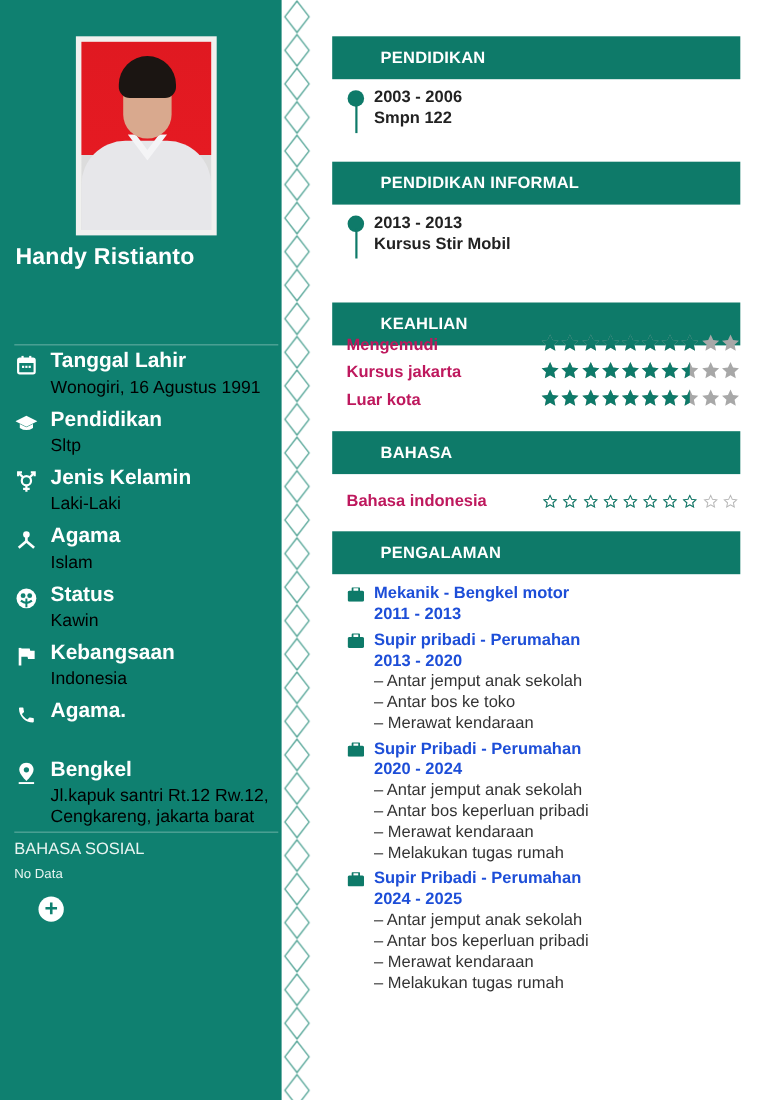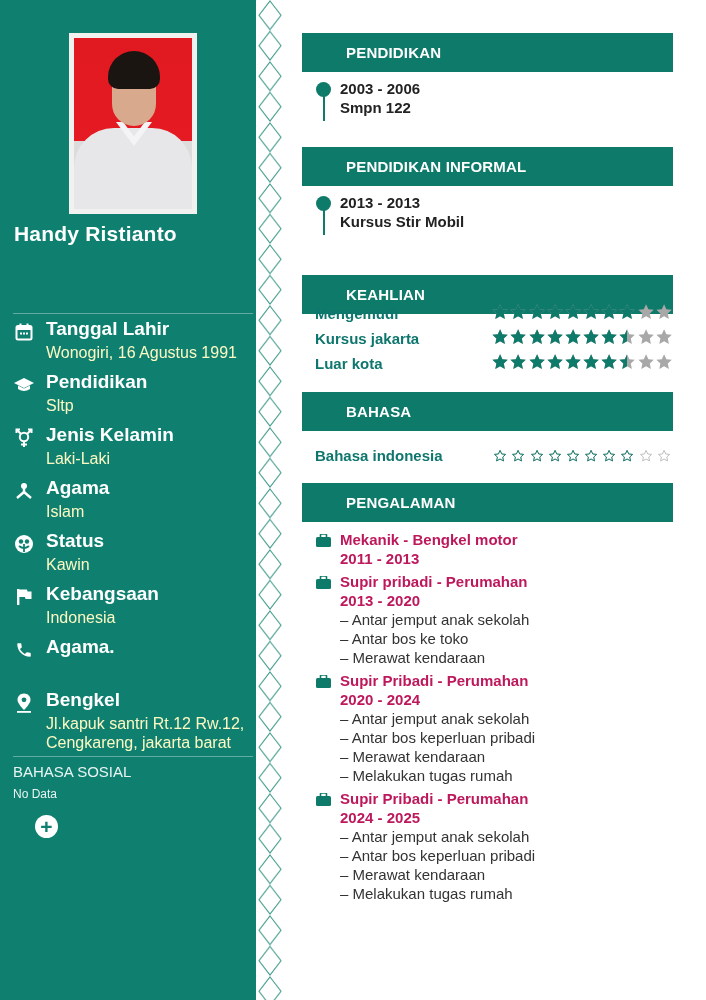--- a/index.html
+++ b/index.html
@@ -38,21 +38,21 @@
     position: absolute; left: 14px; top: 222px; font-size: 21px; font-weight: 700;
     color: #ffffff; letter-spacing: 0.2px;
   }
   .divider { position: absolute; left: 13px; width: 240px; height: 1px; background: rgba(255,255,255,0.35); }
   .info-item { position: absolute; left: 0; width: 256px; }
   .info-item .ico {
     position: absolute; left: 14px; top: 4px; width: 20px; height: 20px;
     display: flex; align-items: center; justify-content: center;
   }
   .info-item .lbl { position: absolute; left: 46px; top: 0; font-size: 19px; font-weight: 700; white-space: nowrap; }
-  .info-item .val { position: absolute; left: 46px; top: 25px; font-size: 16px; line-height: 19px; color: #fef9c3; white-space: nowrap; }
+  .info-item .val { position: absolute; left: 46px; top: 25px; font-size: 16px; line-height: 19px; color: #000000; white-space: nowrap; }
 
   .media-title { position: absolute; left: 13px; top: 763px; font-size: 15px; color: #e8f4f1; }
   .media-empty { position: absolute; left: 13px; top: 787px; font-size: 12px; color: #e8f4f1; }
   .add-btn {
     position: absolute; left: 35px; top: 815px; width: 23px; height: 23px; border-radius: 50%;
     background: #ffffff; color: #0f8070; font-size: 21px; font-weight: 700; line-height: 23px;
     text-align: center; cursor: pointer;
   }
 
   .diamond-strip { position: absolute; left: 257px; top: 0; width: 26px; height: 1000px; }
@@ -67,28 +67,28 @@
     position: absolute; left: 0; top: 2px; width: 15px; height: 15px; border-radius: 50%; background: #0e7a69;
   }
   .timeline-item .line { position: absolute; left: 7px; top: 14px; width: 2px; height: 27px; background: #0e7a69; }
   .timeline-item .t1, .timeline-item .t2 {
     position: absolute; left: 24px; font-size: 15px; font-weight: 700; color: #222; white-space: nowrap;
   }
   .timeline-item .t1 { top: 0; }
   .timeline-item .t2 { top: 19px; }
 
   .skill-row { position: absolute; left: 315px; width: 360px; height: 22px; }
-  .skill-row .sname { position: absolute; left: 0; top: 2px; font-size: 15px; font-weight: 700; color: #0f766e; }
+  .skill-row .sname { position: absolute; left: 0; top: 2px; font-size: 15px; font-weight: 700; color: #be185d; }
   .stars { position: absolute; right: 2px; top: 0; display: flex; }
   .star { width: 18.2px; height: 18px; }
 
   .exp-item { position: absolute; left: 316px; width: 360px; }
   .exp-item .bag { position: absolute; left: 0; top: 3px; width: 15px; height: 13px; }
   .exp-item .title, .exp-item .years {
-    position: absolute; left: 24px; font-size: 15px; font-weight: 700; color: #be185d; white-space: nowrap;
+    position: absolute; left: 24px; font-size: 15px; font-weight: 700; color: #1d4ed8; white-space: nowrap;
   }
   .exp-item .years { top: 19px; }
   .exp-item .task { position: absolute; left: 24px; font-size: 15px; color: #333; white-space: nowrap; }
 </style>
 </head>
 <body>
 
 <div class="sidebar">
   <div class="photo-frame">
     <div class="photo">

